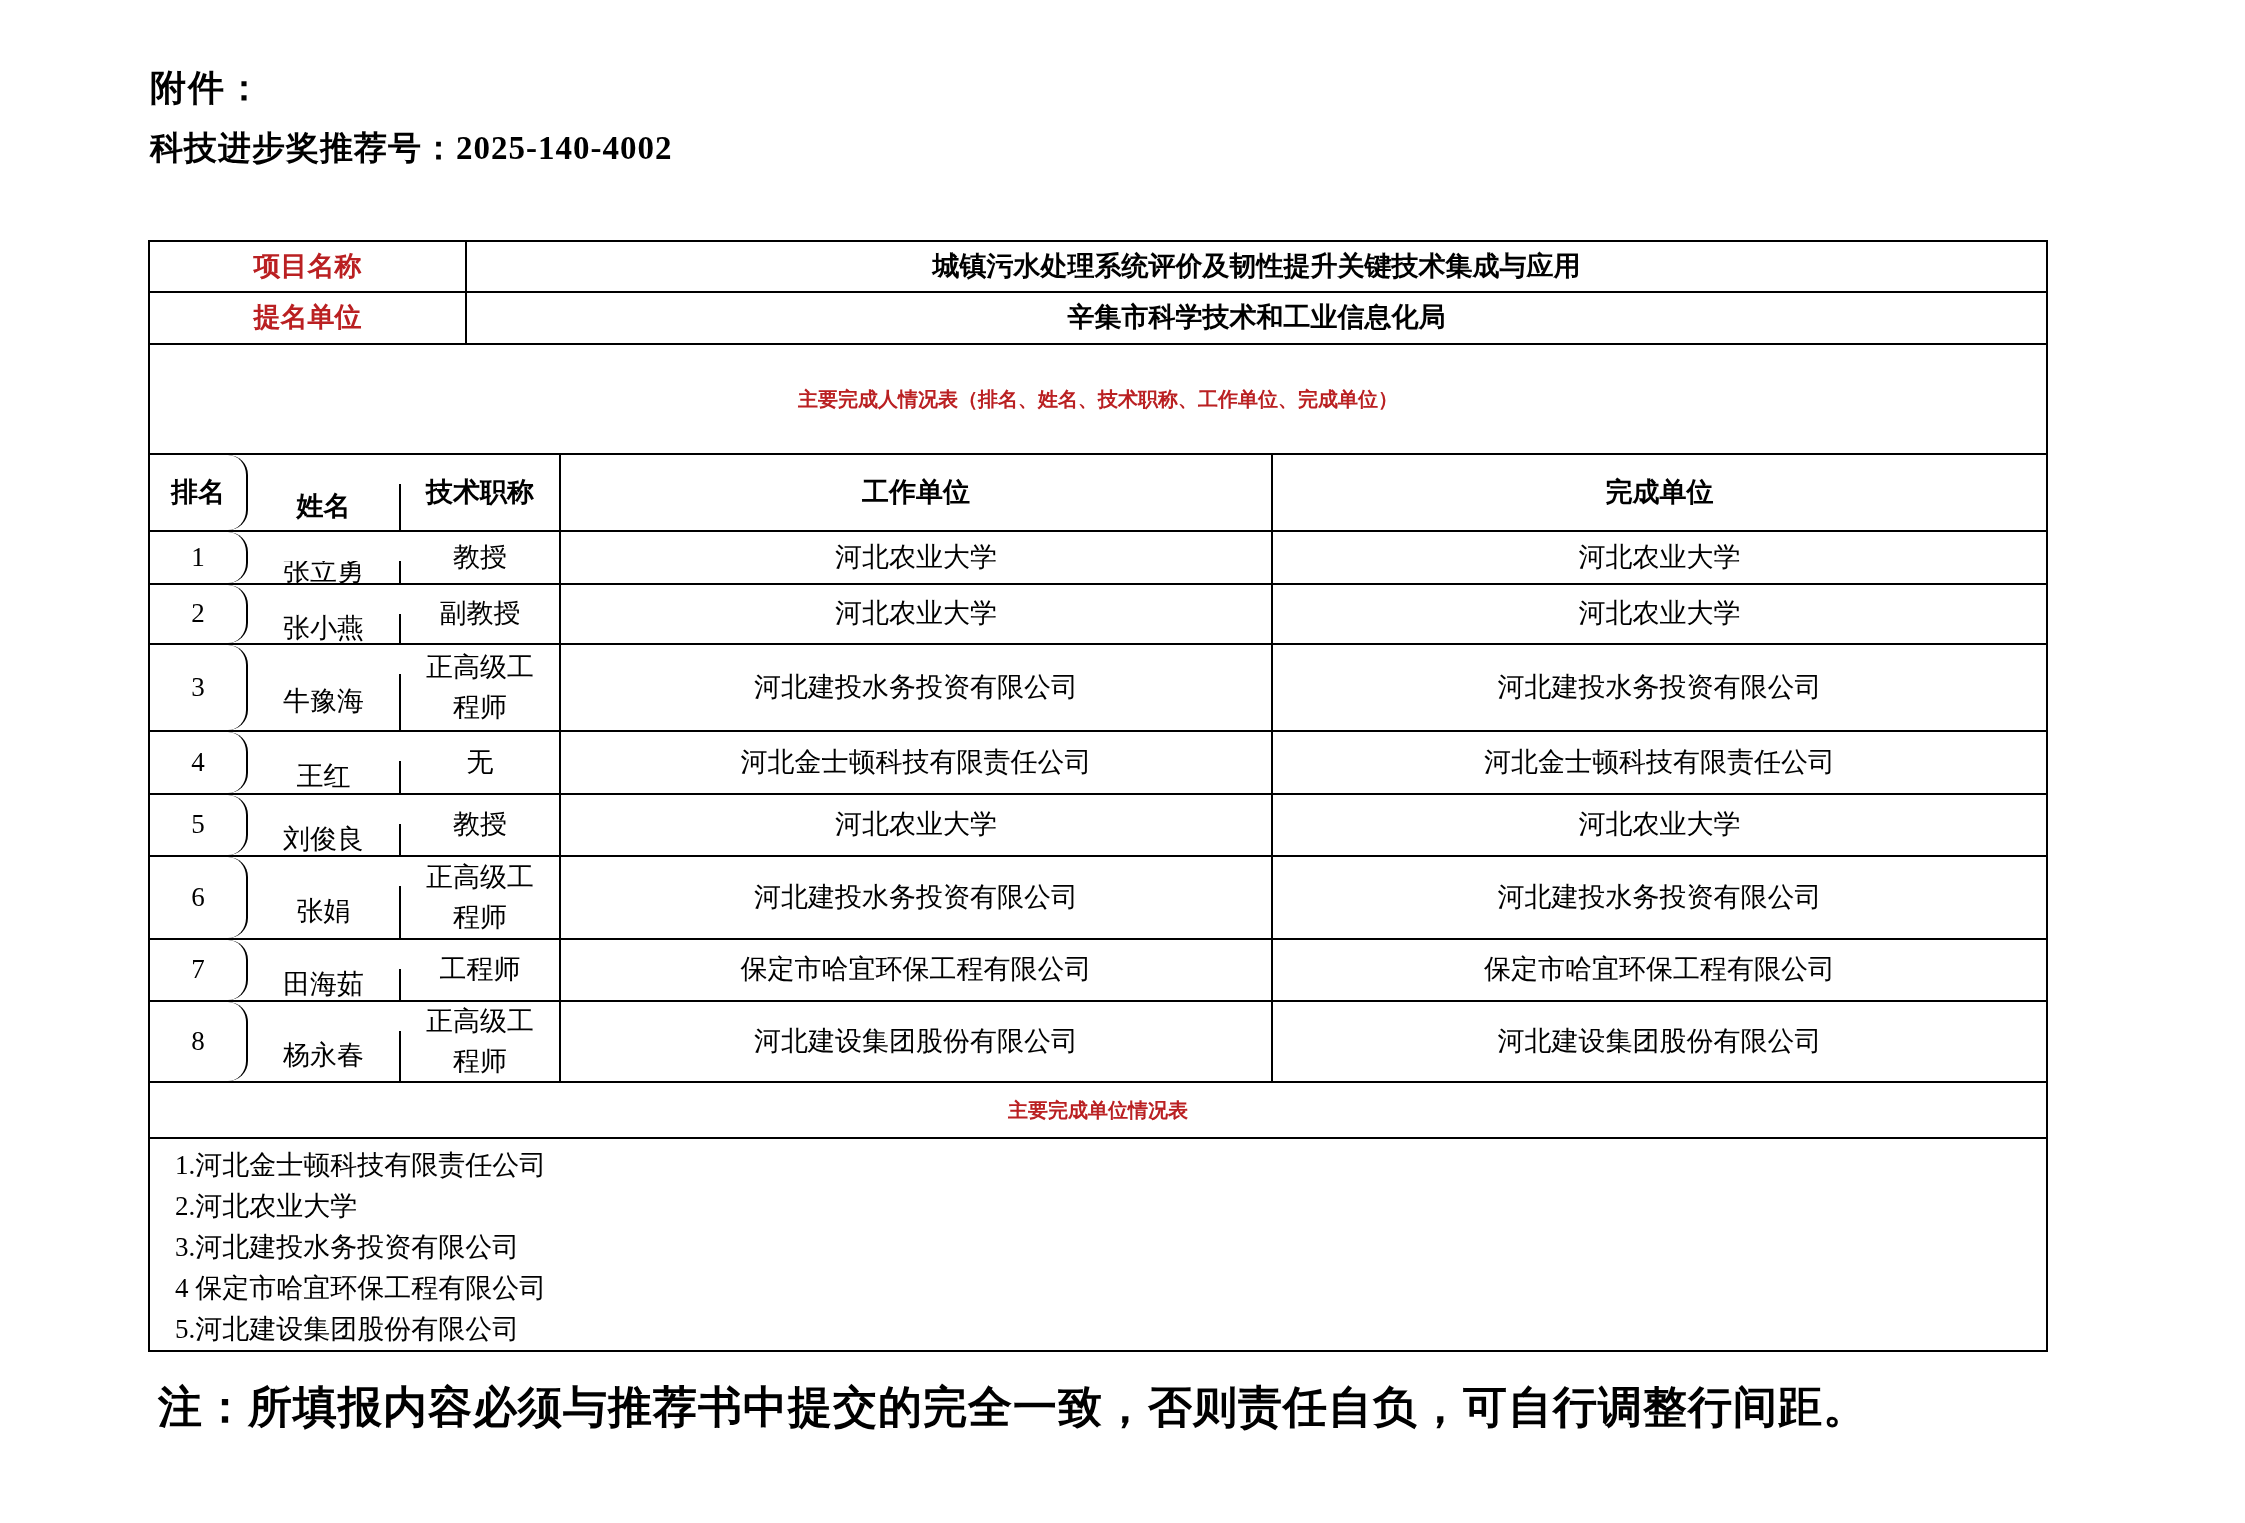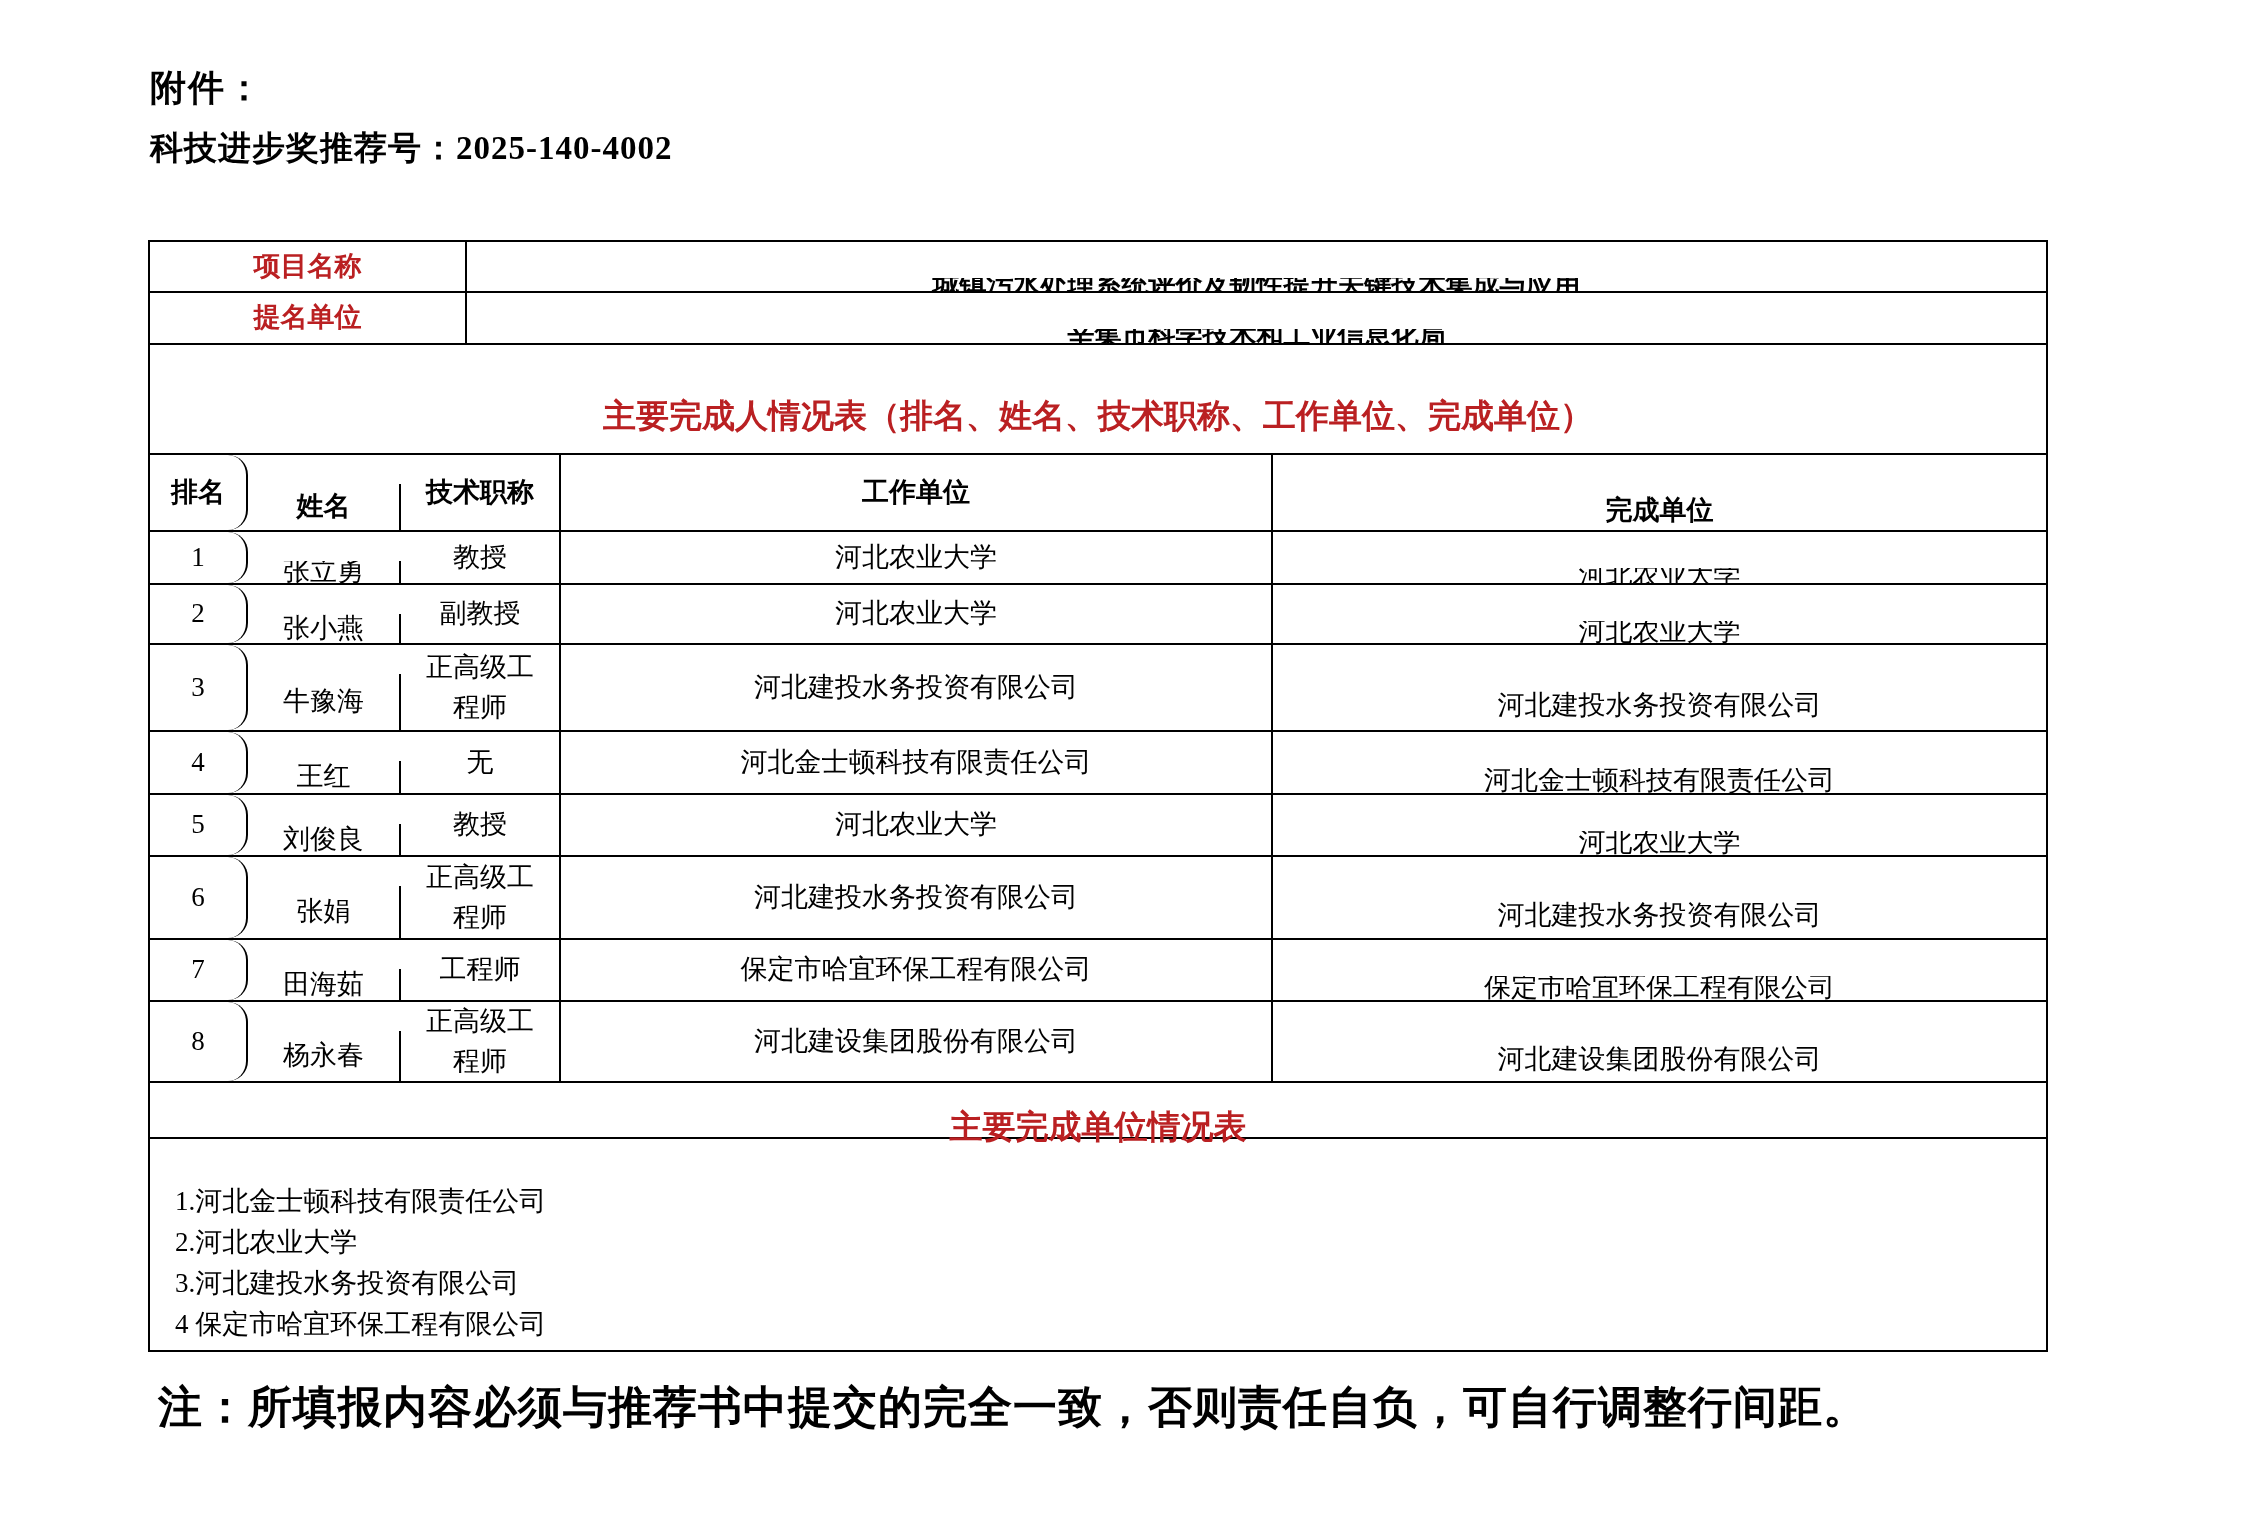--- a/index.html
+++ b/index.html
@@ -21,40 +21,40 @@
     position:absolute;left:148px;top:240px;width:1900px;
     border:2px solid #000;box-sizing:border-box;background:#fff;
   }
   .trow{display:flex;border-bottom:2px solid #000;box-sizing:border-box;align-items:stretch;}
   .trow:last-child{border-bottom:none;}
   .cell{
     border-right:2px solid #000;box-sizing:border-box;
     display:flex;align-items:center;justify-content:center;
     text-align:center;font-size:27px;line-height:1.45;overflow:hidden;
   }
-  .cell:last-child{border-right:none;margin-top:36px;}
+  .cell:last-child{border-right:none;}
   .c-label{width:317px;flex:0 0 317px;}
   .c-wide{flex:1 1 auto;}
   .c-rank{width:98px;flex:0 0 98px;border-radius:20px;}
   .c-name{width:153px;flex:0 0 153px;margin-top:29px;}
   .c-title{width:160px;flex:0 0 160px;padding:0 6px;}
   .c-title span{display:inline-block;max-width:4.35em;}
   .c-work{width:712px;flex:0 0 712px;}
   .c-done{flex:1 1 auto;}
   .red{color:#ba2022;font-weight:bold;}
   .bold{font-weight:bold;}
   .h-top1{height:51px;}
   .h-top2{height:52px;}
   .h-title{height:110px;}
   .h-head{height:77px;font-weight:bold;font-size:28px;}
   .h-d1{height:53px;}.h-d2{height:60px;}.h-d3{height:87px;}.h-d4{height:63px;}
   .h-d5{height:62px;}.h-d6{height:83px;}.h-d7{height:62px;}.h-d8{height:81px;}
   .h-title2{height:56px;align-items:center;}
   .h-list{height:211px;padding-left:15px;}
-  .titlecell{flex:1 1 auto;justify-content:center;font-size:33px;}
+  .titlecell{flex:1 1 auto;justify-content:center;font-size:20px;}
   .listcell{
     flex:1 1 auto;display:block;text-align:left;
     padding:6px 10px;font-size:27px;
   }
   .listcell .li{line-height:41px;white-space:nowrap;}
   .note{
     position:absolute;left:158px;top:1378px;width:2000px;
     font-size:44px;font-weight:bold;letter-spacing:1px;
   }
 </style>

